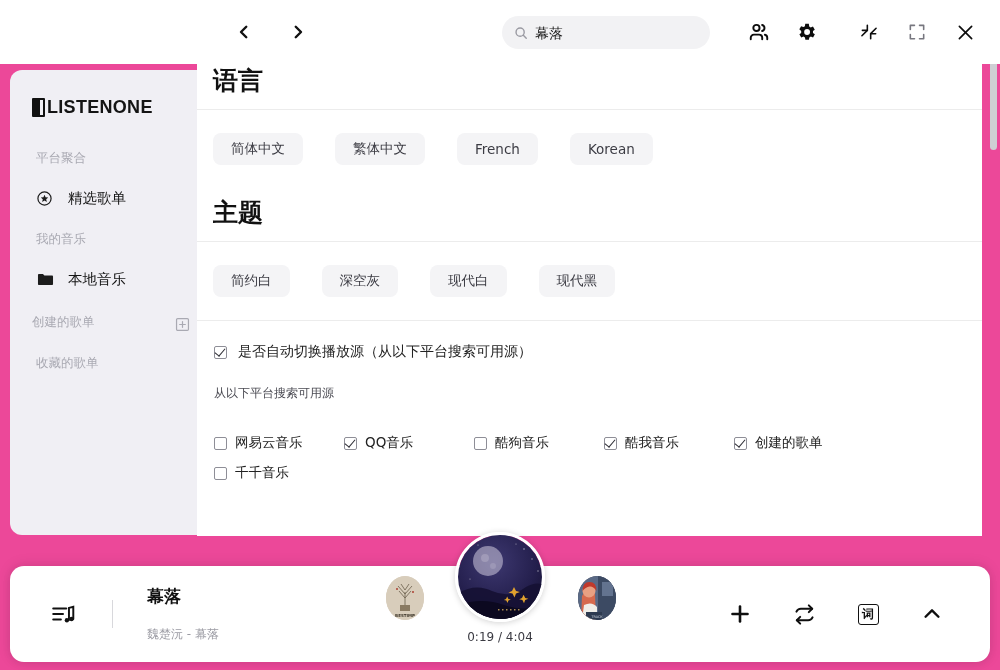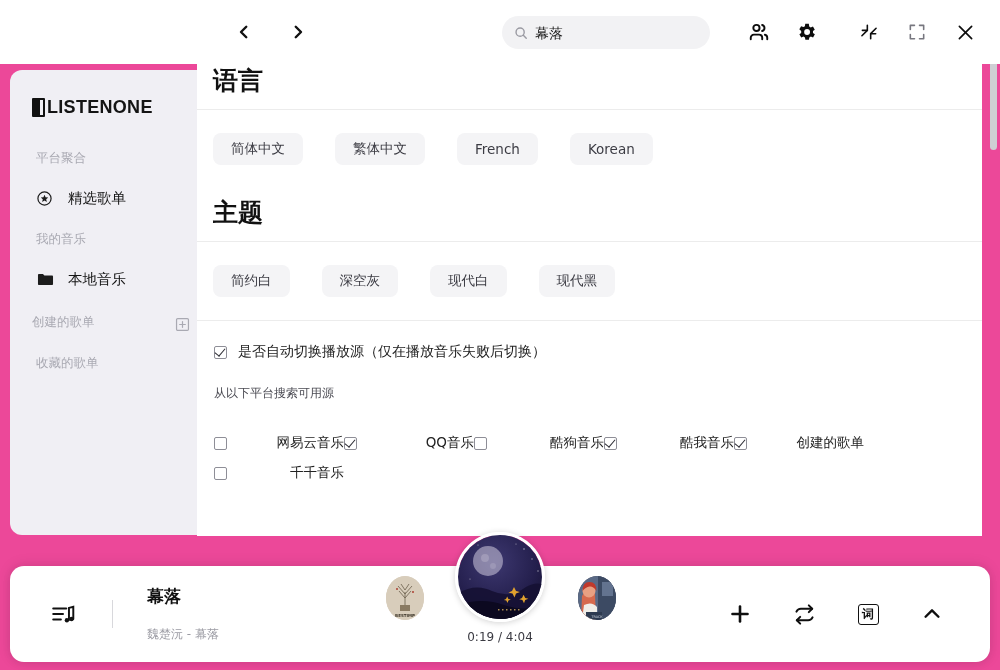--- a/index.html
+++ b/index.html
@@ -158,21 +158,21 @@
   .hint {
     font-size: 12px; color: #4a4a52; padding-left: 17px; margin-top: 24px;
     font-family: Liberation Sans, sans-serif;
   }
   .src-grid {
     display: flex; flex-wrap: wrap;
     padding-left: 17px; margin-top: 26px;
   }
   .src-item {
     display: flex; align-items: center;
-    width: 130px; height: 30px; cursor: pointer; justify-content: space-between;
+    width: 130px; height: 30px; cursor: pointer;
   }
   .src-item .cb { margin-right: 8px; }
   .src-item .cb-label { font-size: 13.5px; }
 
   
   .scrollbar-track {
     position: absolute; right: 3px; top: 6px;
     width: 7px; height: 530px; background: transparent; z-index: 25;
   }
   .scrollbar-thumb {
@@ -383,21 +383,21 @@
       <div class="chip">简约白</div>
       <div class="chip">深空灰</div>
       <div class="chip">现代白</div>
       <div class="chip">现代黑</div>
     </div>
 
     <div class="divider"></div>
 
     <div class="cb-line">
       <span class="cb checked"></span>
-      <span class="cb-label">是否自动切换播放源（仅在播放音乐失败后切换）</span>
+      <span class="cb-label">是否自动切换播放源（从以下平台搜索可用源）</span>
     </div>
 
     <div class="hint">从以下平台搜索可用源</div>
 
     <div class="src-grid">
       <div class="src-item">
         <span class="cb"></span>
         <span class="cb-label">网易云音乐</span>
       </div>
       <div class="src-item">

